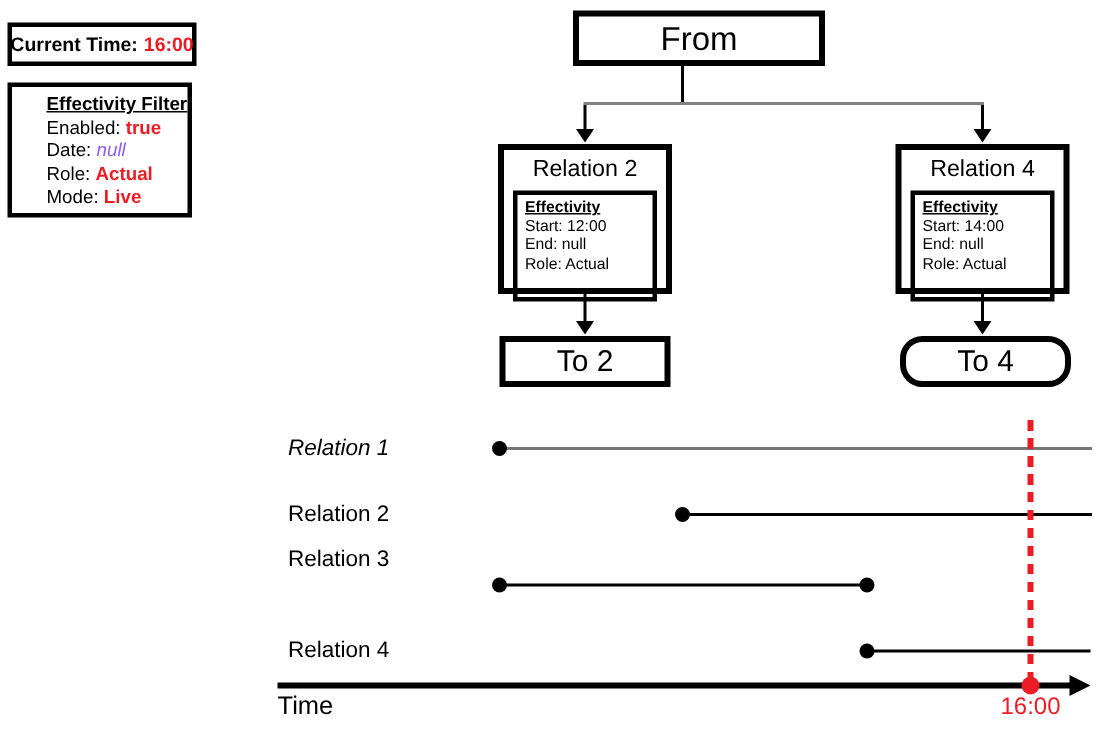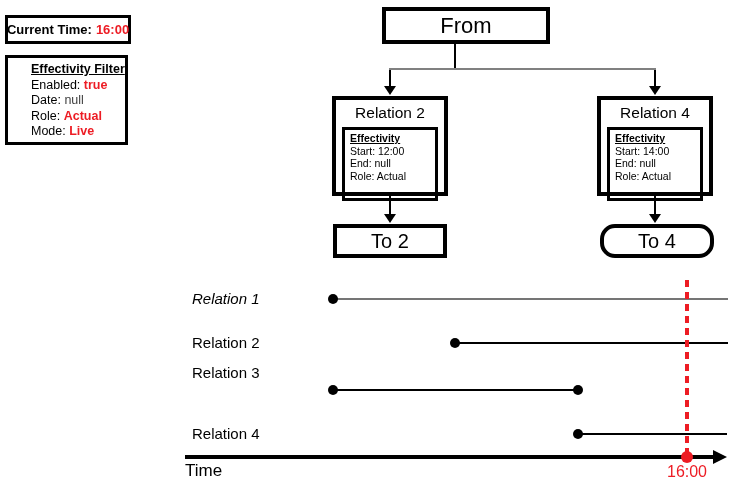--- a/index.html
+++ b/index.html
@@ -2,21 +2,21 @@
 <html><head>
 <meta charset="utf-8">
 <style>
   * { margin:0; padding:0; box-sizing:border-box; }
   html,body { background:#ffffff; }
   body { font-family:"Liberation Sans", sans-serif; color:#000; }
   #canvas { position:relative; width:740px; height:490px; background:#fff; overflow:hidden; }
 
   .bold { font-weight:bold; }
   .red  { color:#ed1c24; }
-  .muted{ color:#404040; }
+  .muted{ color:#8b5cf6; font-style:italic; }
 
   
   .info-box { position:absolute; border:3px solid #000; background:#fff; }
   #current-time-box { left:5px; top:15px; width:126px; height:29px;
       display:flex; align-items:center; justify-content:center;
       font-size:13px; font-weight:bold; white-space:nowrap; }
   #current-time-box span { margin:0 2px; }
   #filter-box { left:5px; top:55px; width:123px; height:90px;
       padding:4px 0 0 23px; font-size:12.5px; line-height:15.6px; }
   .filter-title { font-weight:bold; text-decoration:underline; }

